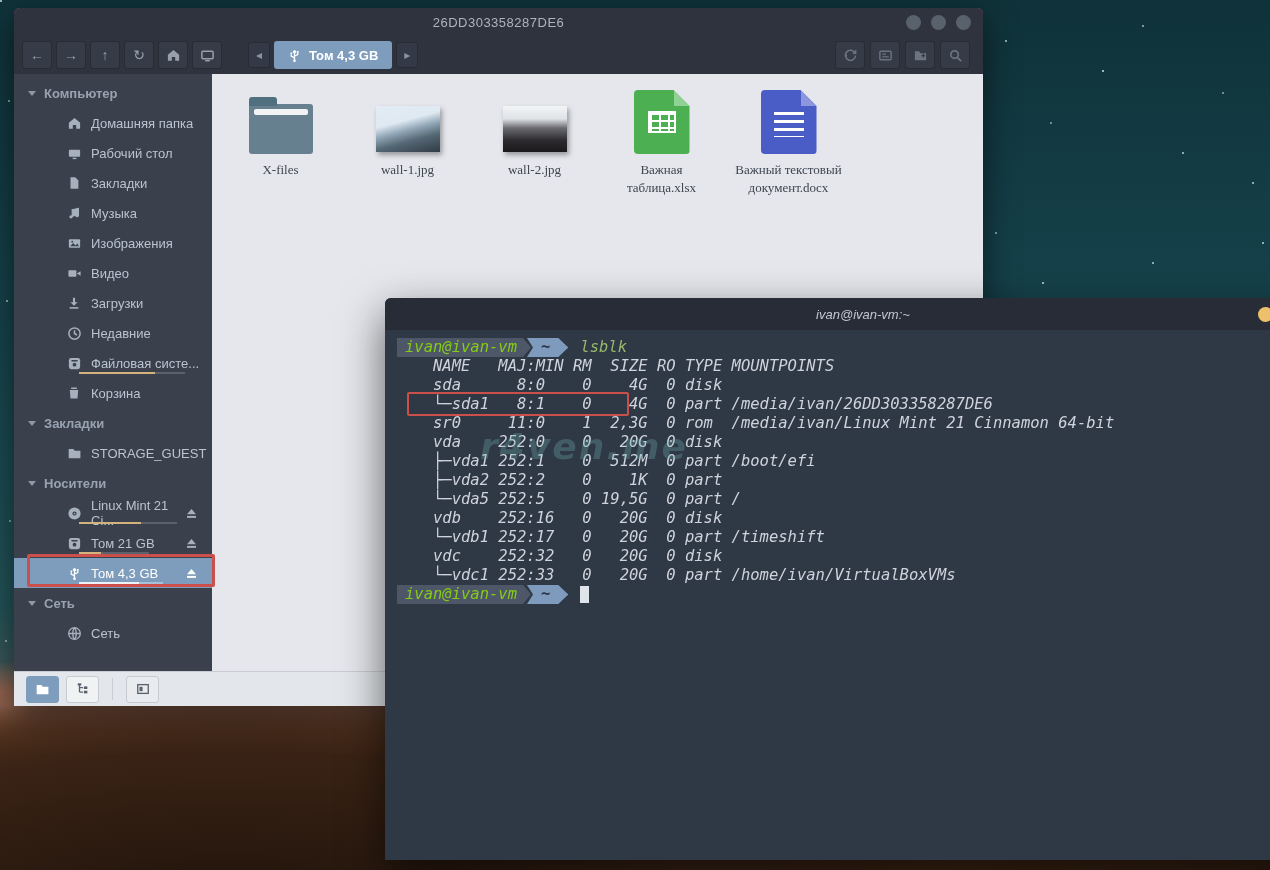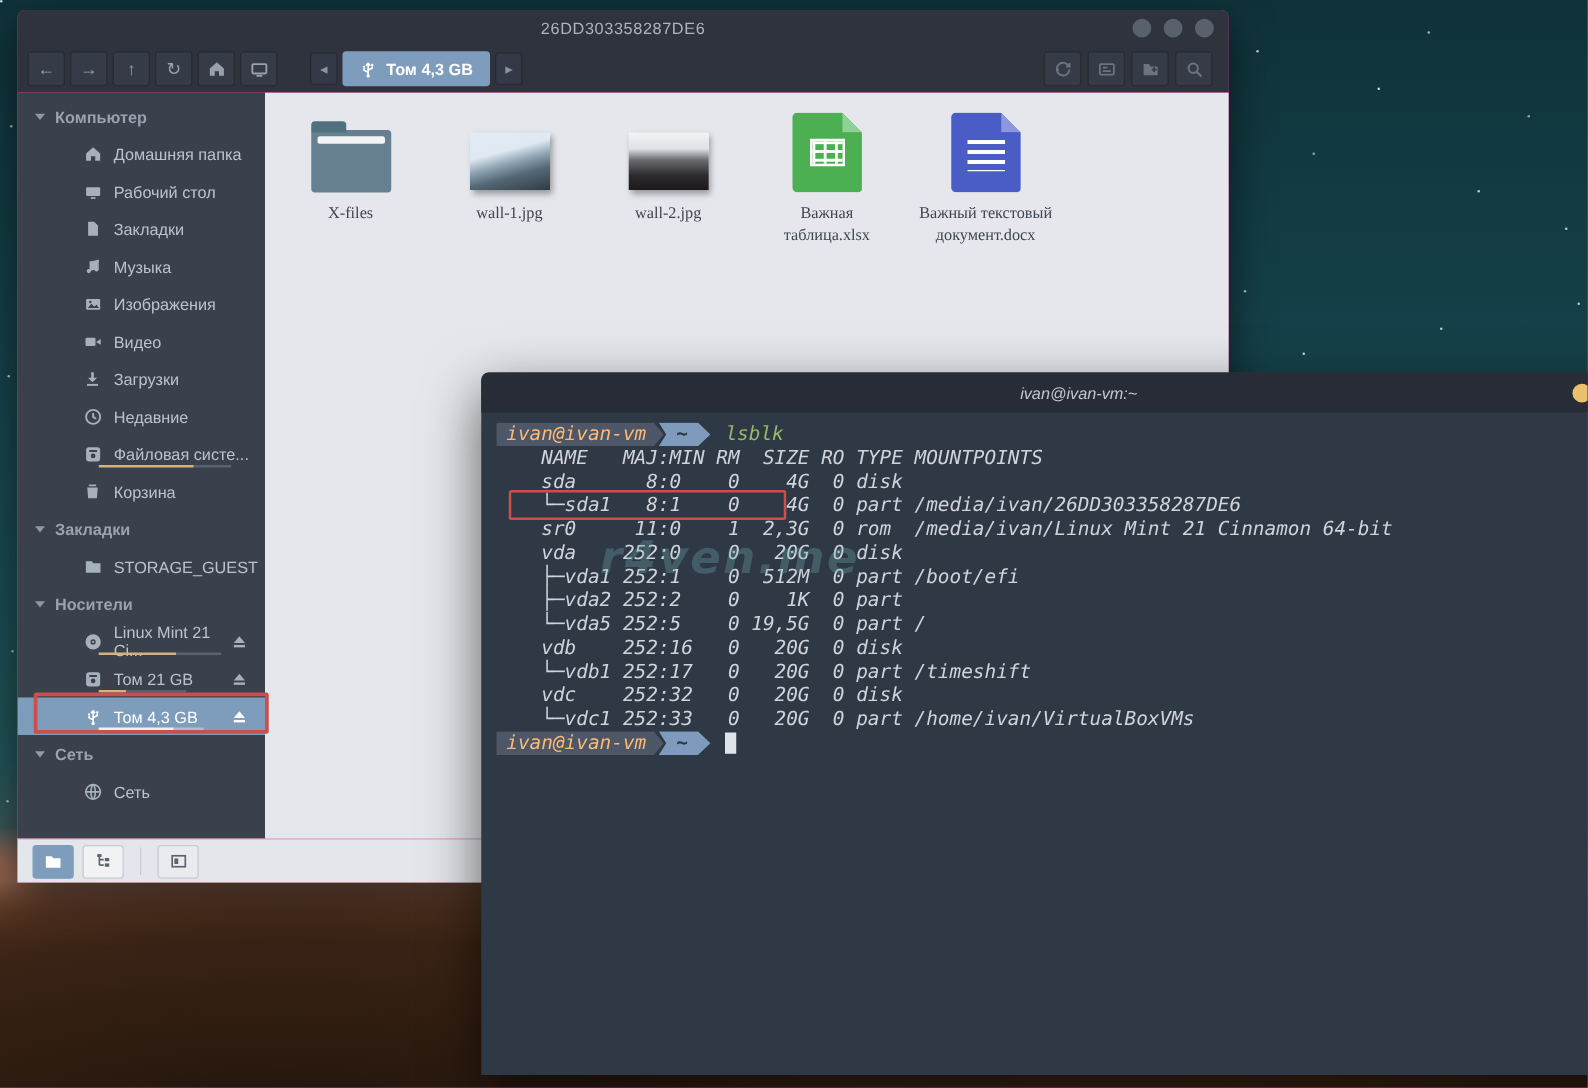--- a/index.html
+++ b/index.html
@@ -112,21 +112,21 @@
   .term-titlebar { height: 32px; background: #272c37; border-radius: 6px 6px 0 0; position: relative;
     display: flex; align-items: center; justify-content: center; }
   .term-title { color: #c2c7d0; font-size: 13px; }
   .term-controls { position: absolute; right: 14px; display: flex; gap: 12px; }
   .tc { width: 15px; height: 15px; border-radius: 50%; }
   .tc-min { background: #edc16b; } .tc-max { background: #9fbf7c; } .tc-close { background: #ca5f62; }
   .term-body { padding: 8px 0 0 12px; font-family: "DejaVu Sans Mono", monospace; font-size: 15.5px;
     line-height: 19px; color: #cfd4dc; position: relative; }
   .tline { white-space: pre; height: 19px; margin-left: 36px; }
   .prompt-row { display: flex; align-items: center; height: 19px; }
-  .p-host { background: #4d5767; color: #fdba74; padding: 0 14px 0 8px; height: 19px;
+  .p-host { background: #4d5767; color: #84cc16; padding: 0 14px 0 8px; height: 19px;
     clip-path: polygon(0 0, calc(100% - 8px) 0, 100% 50%, calc(100% - 8px) 100%, 0 100%); }
   .p-arrow { background: #7e9bbd; color: #2c3542; font-weight: bold; height: 19px; margin-left: -4px;
     padding: 0 18px 0 14px; clip-path: polygon(0 0, calc(100% - 10px) 0, 100% 50%, calc(100% - 10px) 100%, 0 100%, 6px 50%); }
   .p-cmd { color: #97b86b; margin-left: 12px; }
   .cursor { width: 9px; height: 17px; background: #dfe3ea; margin-left: 12px; }
   .duration { position: absolute; right: 18px; top: 268px; color: #f97316; font-family: "DejaVu Sans Mono", monospace;
     font-size: 15px; }
   .watermark { position: absolute; left: 95px; top: 128px; font-weight: bold; font-size: 36px;
     letter-spacing: 2px; color: rgba(110,172,172,.32); font-family: "DejaVu Sans", sans-serif; }
 

